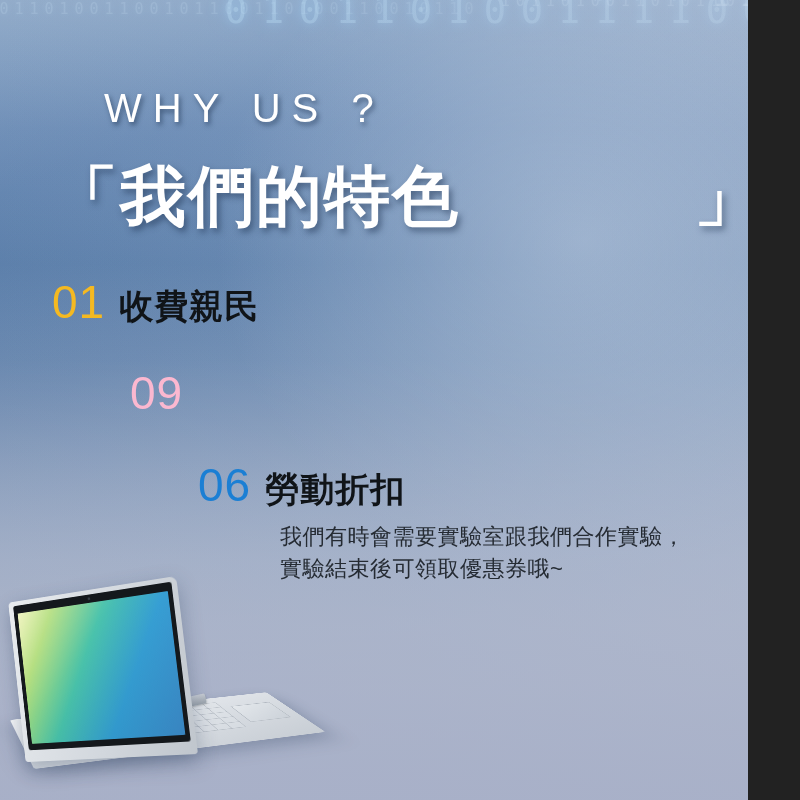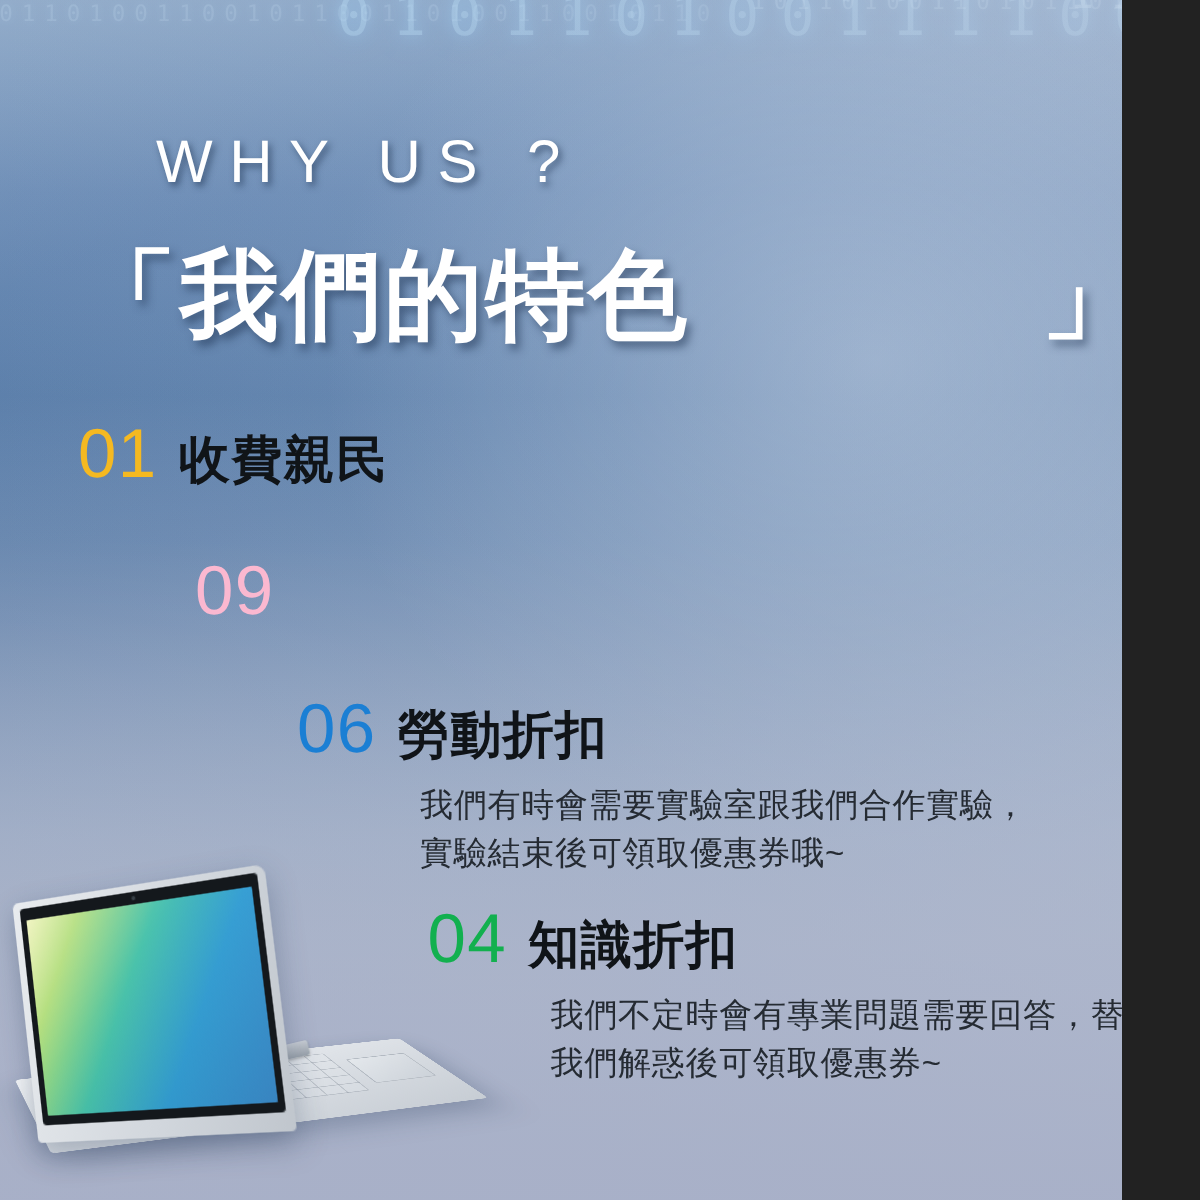--- a/index.html
+++ b/index.html
@@ -492,30 +492,20 @@
     <div class="feat-head">
       <span class="feat-num" style="color: rgb(27, 127, 212);">06</span>
       <span class="feat-label">勞動折扣</span>
     </div>
     <div class="feat-desc">
       <div>我們有時會需要實驗室跟我們合作實驗，</div>
       <div>實驗結束後可領取優惠券哦~</div>
     </div>
   </div>
 
-  <div class="feature" id="feature-4">
-    <div class="feat-head">
-      <span class="feat-num" style="color: rgb(18, 176, 79);">04</span>
-      <span class="feat-label">知識折扣</span>
-    </div>
-    <div class="feat-desc">
-      <div>我們不定時會有專業問題需要回答，替</div>
-      <div>我們解惑後可領取優惠券~</div>
-    </div>
-  </div>
 
   <div id="laptop">
     <div class="base">
       <div class="keys"></div>
       <div class="trackpad"></div>
     </div>
     <div class="hinge" id="hinge-left"></div>
     <div class="hinge" id="hinge-right"></div>
     <div class="lid">
       <div class="bezel">

